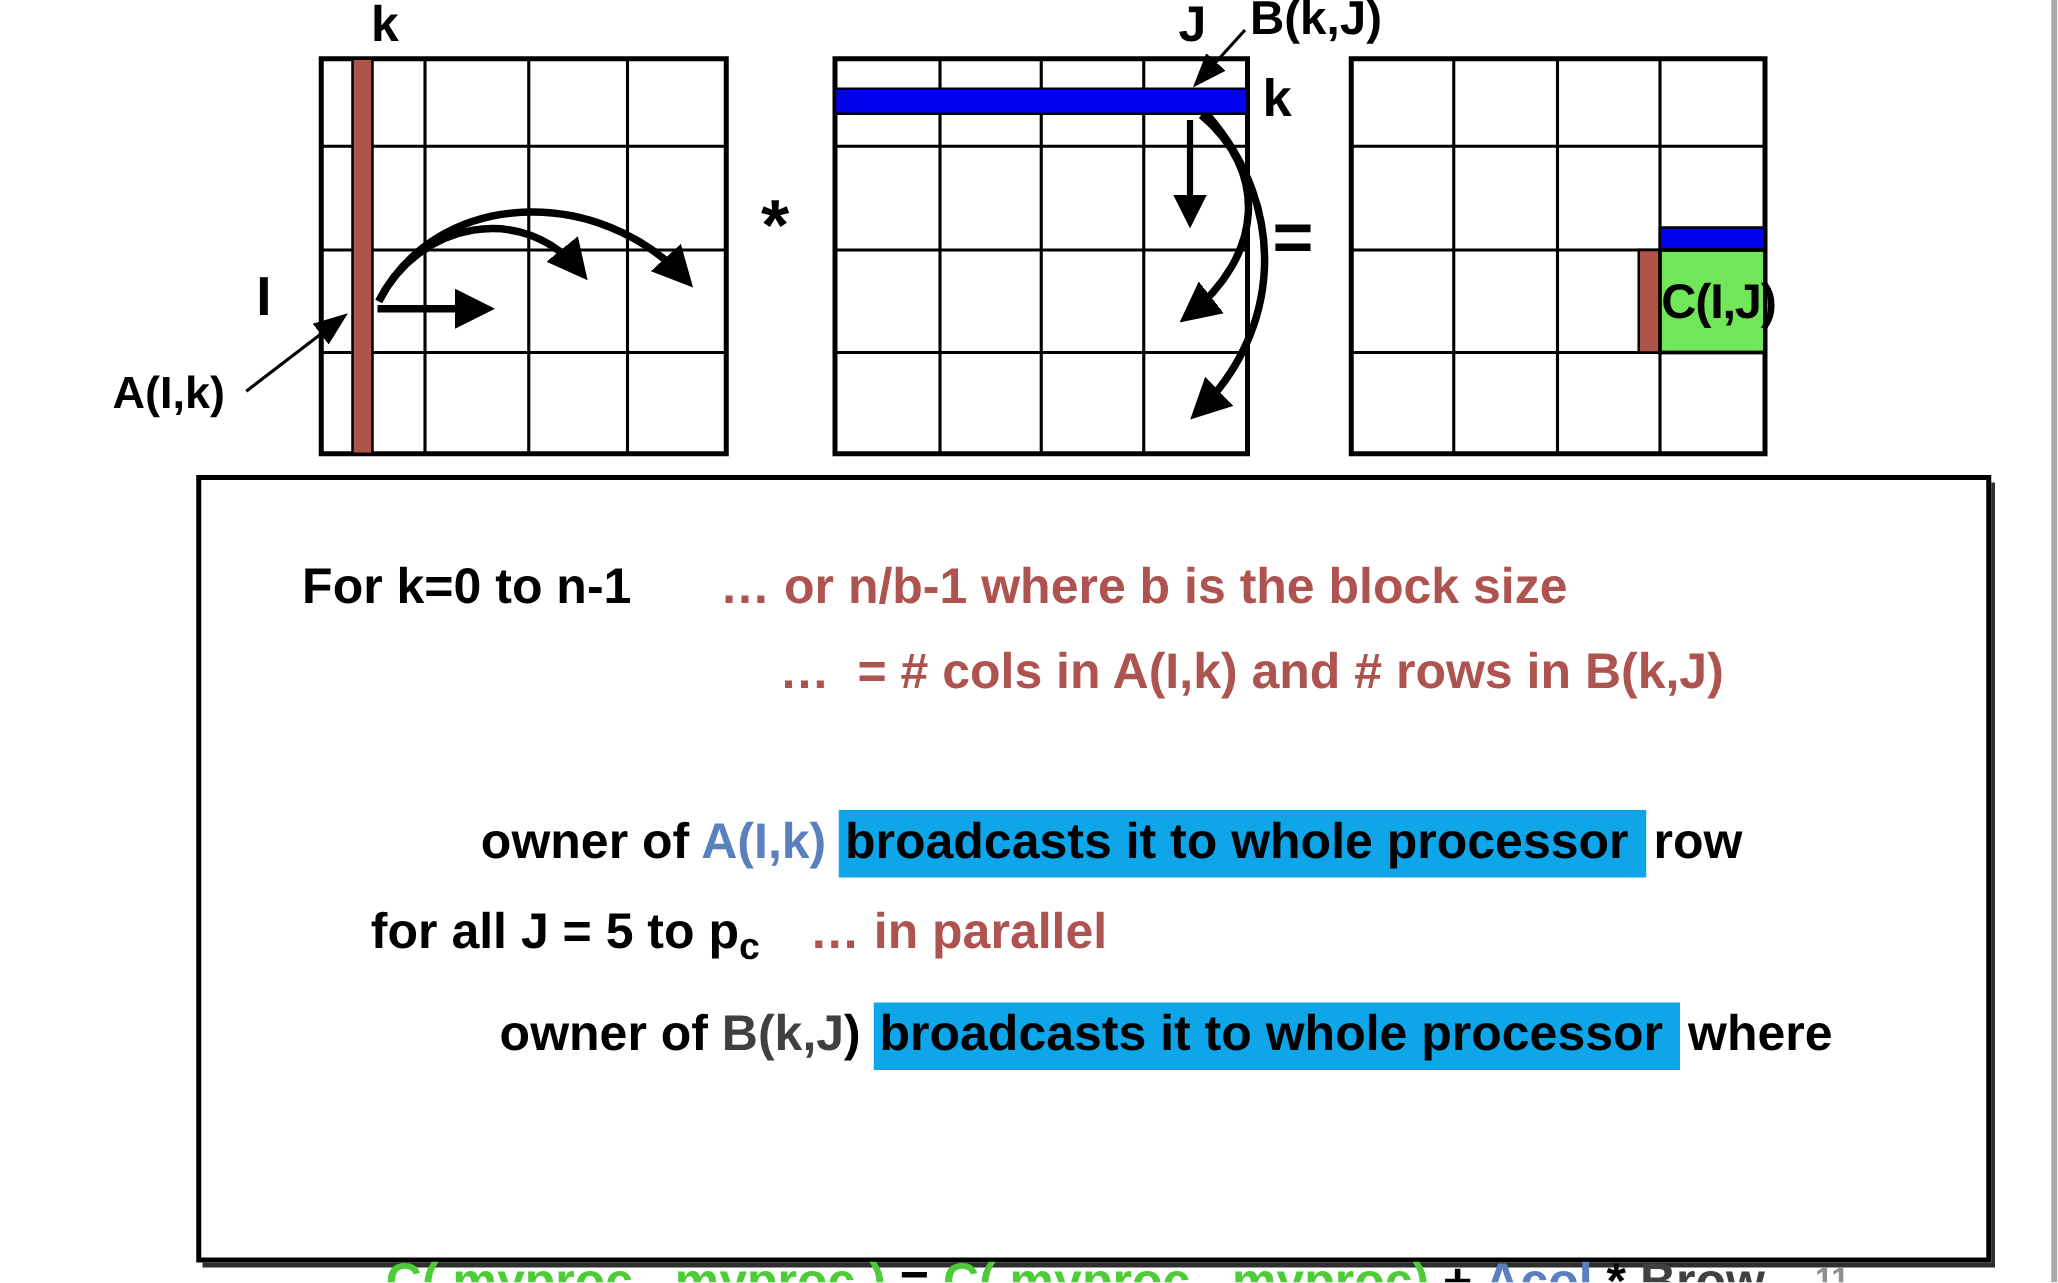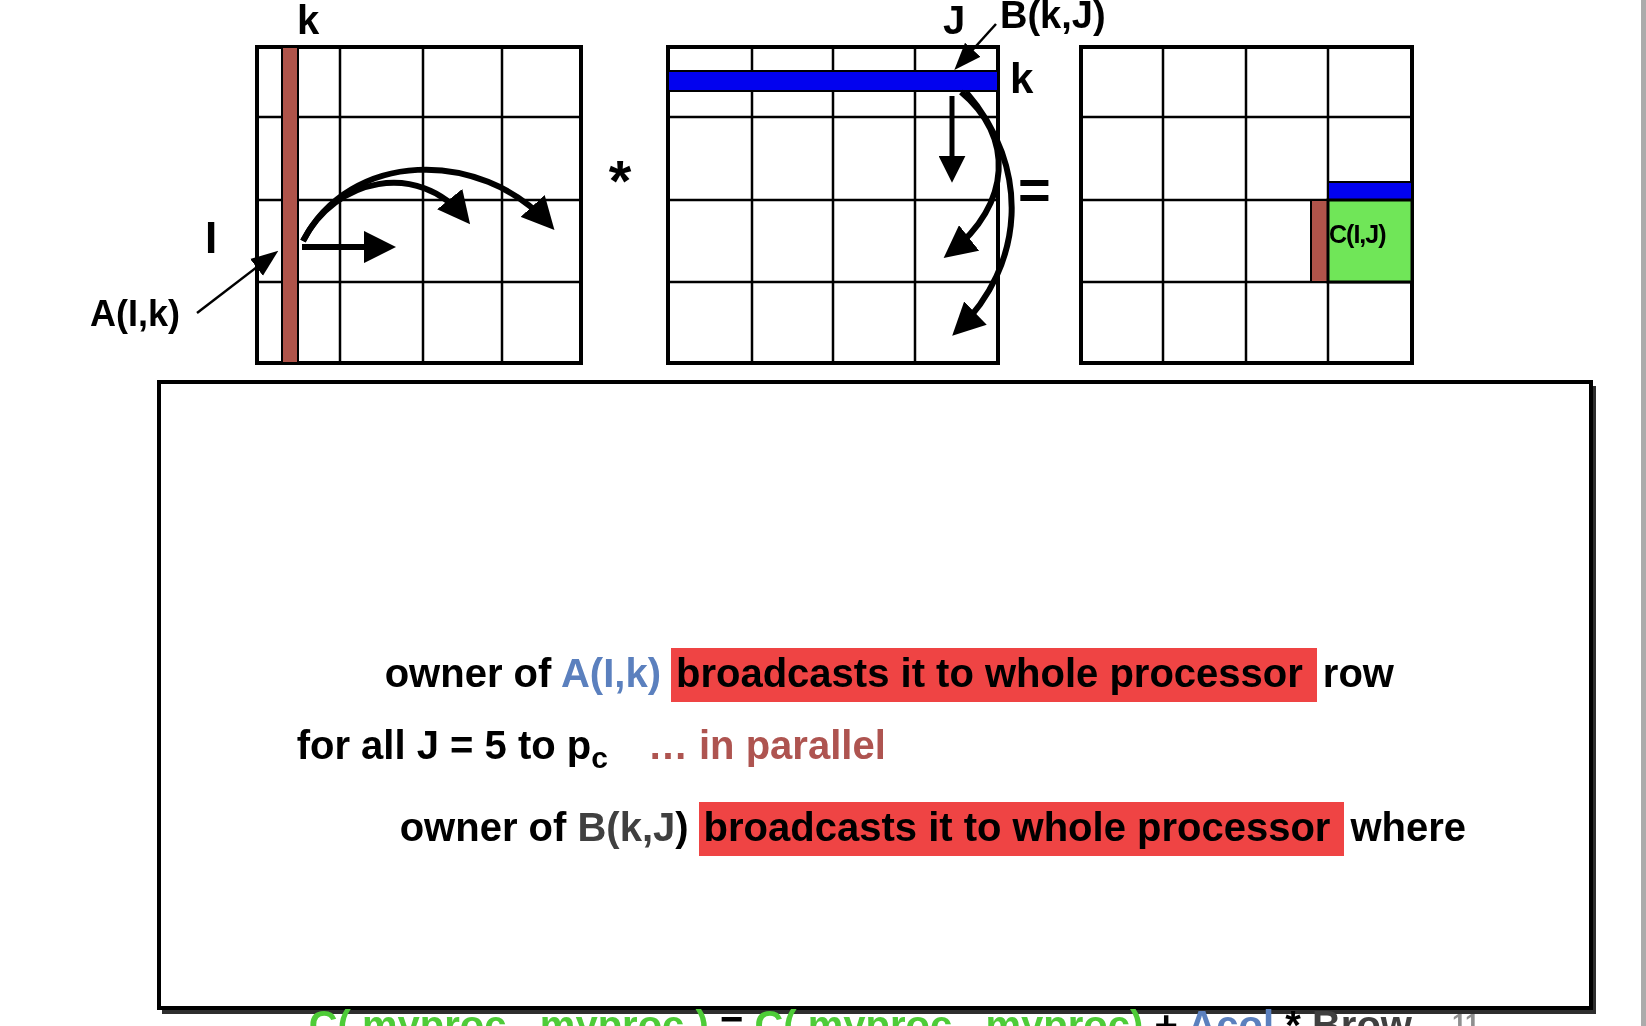--- a/index.html
+++ b/index.html
@@ -21,21 +21,21 @@
   .cb-line{
     position:absolute; white-space:pre; font-weight:bold; font-size:40px;
     line-height:46px; color:#000;
   }
   .c-comment{color:#AE5450;}
   .c-blue{color:#5B80BE;}
   .c-red{color:#404040;}
   .c-green{color:#4ECC38;}
   .c-black{color:#000;}
   .hl{
-    background:#ef4444; padding:3px 14px 7px 5px;
+    background:#0ea5e9; padding:3px 14px 7px 5px;
   }
   .hl-post{margin-left:6px;}
   .sub{font-size:30px; vertical-align:-9px;}
   .gap-l1{margin-left:71px;}
   .gap-l3{margin-left:40px;}
   .win-edge{
     position:absolute; right:0; top:0; width:5px; height:1026px;
     background:#ABABAB;
   }
   .page-num{
@@ -106,26 +106,32 @@
     </svg>
 
     <div class="dlabel" style="left:284px; top:0px; width:48px; text-align:center; font-size:40px;">k</div>
     <div class="dlabel" style="left:205px; top:216px; font-size:44px;">I</div>
     <div class="dlabel" style="left:90px; top:296px; font-size:36px;">A(I,k)</div>
     <div class="dlabel" style="left:598px; top:152px; width:44px; text-align:center; font-size:58px;">*</div>
     <div class="dlabel" style="left:934px; top:0px; width:40px; text-align:center; font-size:40px;">J</div>
     <div class="dlabel" style="left:1000px; top:-4px; font-size:38px;">B(k,J)</div>
     <div class="dlabel" style="left:1010px; top:58px; font-size:42px;">k</div>
     <div class="dlabel" style="left:1018px; top:162px; font-size:56px;">=</div>
-    <div class="dlabel" style="left:1329px; top:222px; width:84px; font-size:25px; letter-spacing:-1px;">C(I,J)</div>
+    <div class="dlabel" style="left:1329px; top:222px; width:84px; font-size:39px; letter-spacing:-1px;">C(I,J)</div>
   </div>
 
   <div class="codebox">
 
+    <div class="cb-line" style="left:14px; top:16px;">
+      <span class="c-black">For k=0 to n-1</span><span class="c-comment gap-l1">… or n/b-1 where b is the block size</span>
+    </div>
 
+    <div class="cb-line" style="left:396px; top:84px;">
+      <span class="c-comment">…  = # cols in A(I,k) and # rows in B(k,J)</span>
+    </div>
 
 
     <div class="cb-line" style="left:157px; top:220px;">
       <span class="c-black">owner of </span><span class="c-blue">A(I,k)</span><span class="c-black hl" style="margin-left:10px;">broadcasts it to whole processor</span><span class="c-black hl-post">row</span>
     </div>
 
     <div class="cb-line" style="left:69px; top:292px;">
       <span class="c-black">for all J = 5 to p</span><span class="c-black sub">c</span><span class="c-comment gap-l3">… in parallel</span>
     </div>
 

